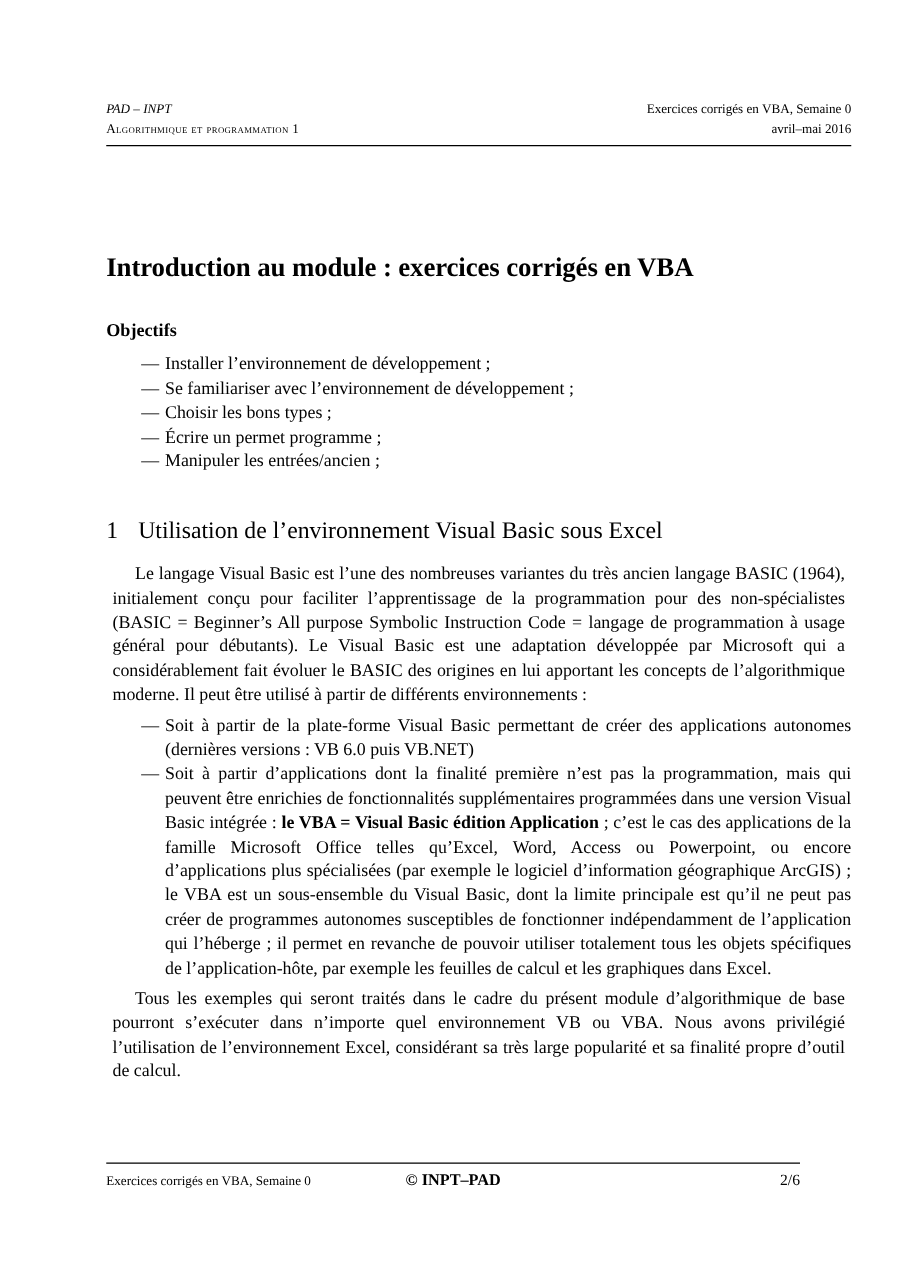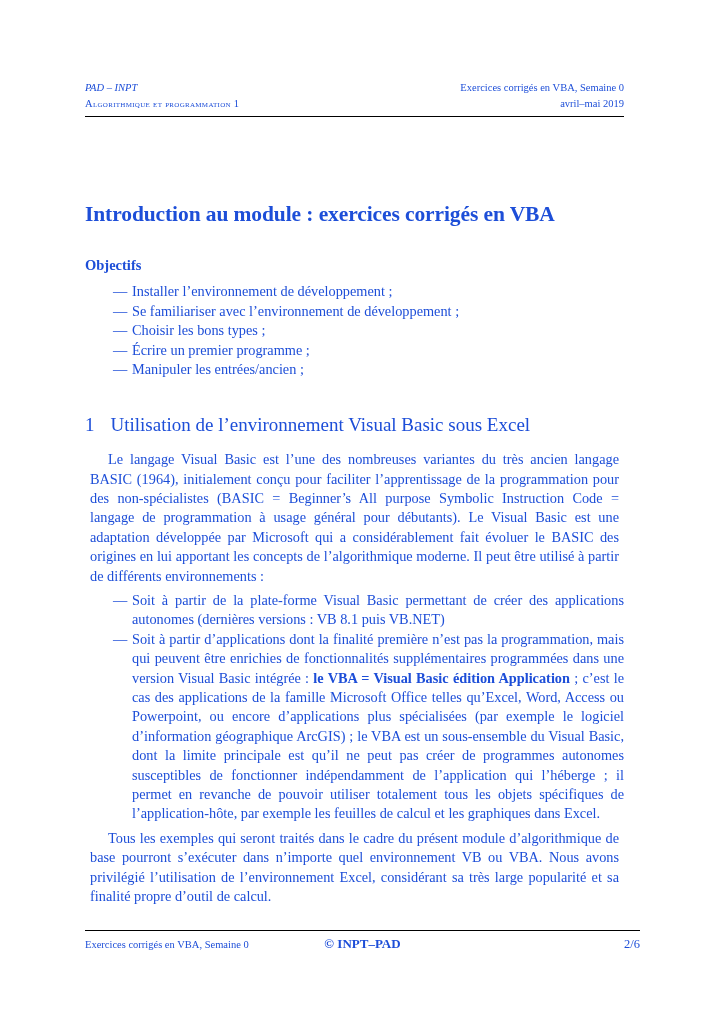--- a/index.html
+++ b/index.html
@@ -3,23 +3,23 @@
 <meta charset="utf-8">
 <style>
   * { box-sizing: border-box; }
   html, body { margin: 0; padding: 0; background: #ffffff; }
   .page {
     position: relative;
     width: 725px;
     height: 1024px;
     margin: 0 auto;
     background: #ffffff;
-    color: #1d4ed8;
+    color: #000000;
     font-family: "Liberation Serif", "DejaVu Serif", serif;
-    padding: 80px 101px 0 85px;
+    padding: 80px 44px 0 85px;
     overflow: hidden;
   }
   
   .header-cols {
     display: flex;
     justify-content: space-between;
     align-items: flex-start;
     font-size: 10.5px;
     line-height: 1.5;
   }
@@ -89,21 +89,21 @@
 <div class="page">
 
   <div class="header">
     <div class="header-cols">
       <div class="header-left">
         <div class="hdr-italic">PAD – INPT</div>
         <div class="hdr-sc">Algorithmique et programmation 1</div>
       </div>
       <div class="header-right">
         <div>Exercices corrigés en VBA, Semaine 0</div>
-        <div>avril–mai 2019</div>
+        <div>avril–mai 2016</div>
       </div>
     </div>
     <div class="rule"></div>
   </div>
 
   <h1 class="title">Introduction au module : exercices corrigés en VBA</h1>
 
   <div>
     <div class="obj-heading">Objectifs</div>
     <div class="dlist">
@@ -114,40 +114,40 @@
       <div class="ditem">
         <span class="dash">—</span>
         <span>Se familiariser avec l’environnement de développement ;</span>
       </div>
       <div class="ditem">
         <span class="dash">—</span>
         <span>Choisir les bons types ;</span>
       </div>
       <div class="ditem">
         <span class="dash">—</span>
-        <span>Écrire un premier programme ;</span>
+        <span>Écrire un permet programme ;</span>
       </div>
       <div class="ditem">
         <span class="dash">—</span>
         <span>Manipuler les entrées/ancien ;</span>
       </div>
     </div>
   </div>
 
   <div>
     <h2 class="sec-heading">
       <span class="sec-num">1</span><span>Utilisation de l’environnement Visual Basic sous Excel</span>
     </h2>
 
     <p class="body indent">Le langage Visual Basic est l’une des nombreuses variantes du très ancien langage BASIC (1964), initialement conçu pour faciliter l’apprentissage de la programmation pour des non-spécialistes (BASIC = Beginner’s All purpose Symbolic Instruction Code = langage de programmation à usage général pour débutants). Le Visual Basic est une adaptation développée par Microsoft qui a considérablement fait évoluer le BASIC des origines en lui apportant les concepts de l’algorithmique moderne. Il peut être utilisé à partir de différents environnements :</p>
 
     <div class="dlist" style="margin-top:0;">
       <div class="ditem justify">
         <span class="dash">—</span>
-        <span>Soit à partir de la plate-forme Visual Basic permettant de créer des applications autonomes (dernières versions : VB 8.1 puis VB.NET)</span>
+        <span>Soit à partir de la plate-forme Visual Basic permettant de créer des applications autonomes (dernières versions : VB 6.0 puis VB.NET)</span>
       </div>
       <div class="ditem justify">
         <span class="dash">—</span>
         <span>Soit à partir d’applications dont la finalité première n’est pas la programmation, mais qui peuvent être enrichies de fonctionnalités supplémentaires programmées dans une version Visual Basic intégrée : </span><b>le VBA = Visual Basic édition Application</b><span> ; c’est le cas des applications de la famille Microsoft Office telles qu’Excel, Word, Access ou Powerpoint, ou encore d’applications plus spécialisées (par exemple le logiciel d’information géographique ArcGIS) ; le VBA est un sous-ensemble du Visual Basic, dont la limite principale est qu’il ne peut pas créer de programmes autonomes susceptibles de fonctionner indépendamment de l’application qui l’héberge ; il permet en revanche de pouvoir utiliser totalement tous les objets spécifiques de l’application-hôte, par exemple les feuilles de calcul et les graphiques dans Excel.</span>
       </div>
     </div>
 
     <p class="body indent">Tous les exemples qui seront traités dans le cadre du présent module d’algorithmique de base pourront s’exécuter dans n’importe quel environnement VB ou VBA. Nous avons privilégié l’utilisation de l’environnement Excel, considérant sa très large popularité et sa finalité propre d’outil de calcul.</p>
   </div>
 

